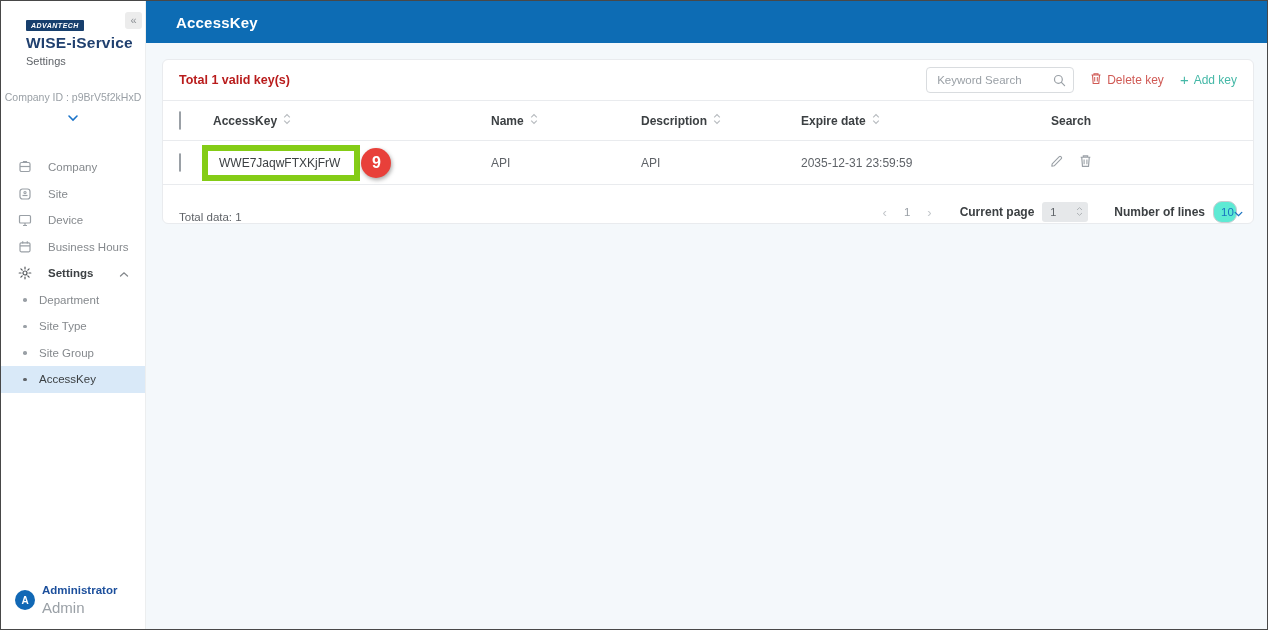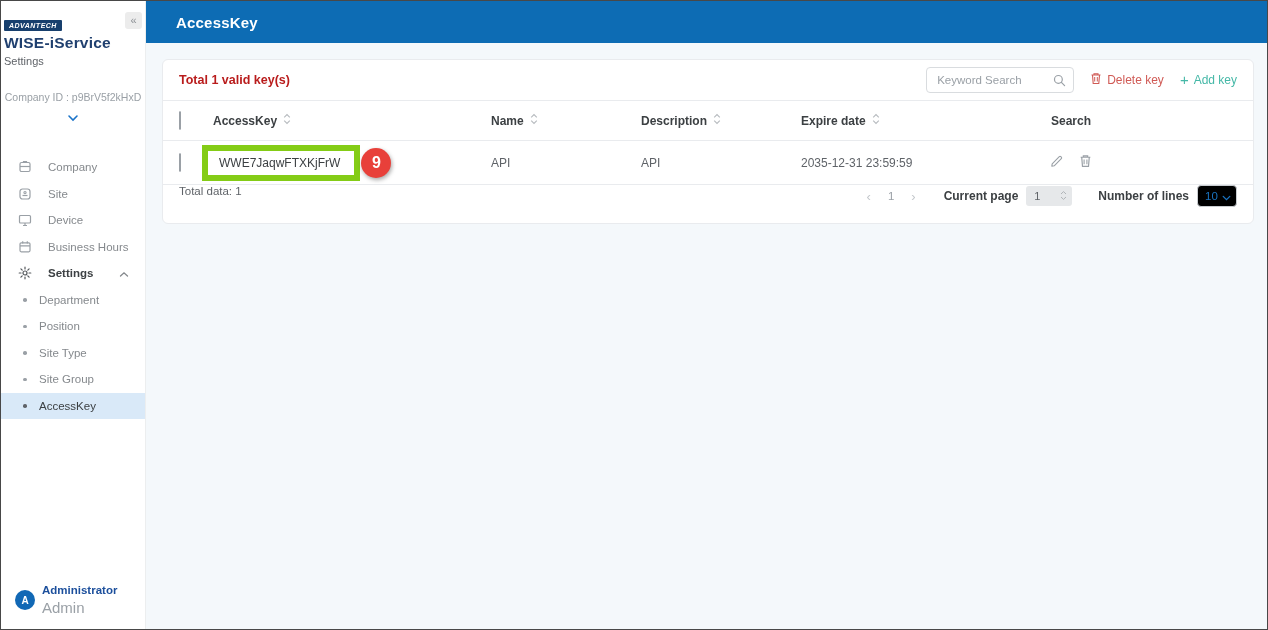--- a/index.html
+++ b/index.html
@@ -2,21 +2,21 @@
 <html><head>
 <meta charset="utf-8">
 <style>
   * { margin:0; padding:0; box-sizing:border-box; }
   html,body { width:1268px; height:630px; background:#fff; font-family:"Liberation Sans", sans-serif; }
   .screen { width:1268px; height:630px; border:1px solid #484848; display:flex; overflow:hidden; background:#fff; }
 
   
   .sidebar { width:145px; min-width:145px; height:100%; background:#fff; position:relative; display:flex; flex-direction:column; border-right:1px solid #eceeef; }
   .collapse-btn { position:absolute; top:11px; right:3px; width:17px; height:17px; background:#ececec; border:none; border-radius:3px; color:#8d9196; font-size:11px; line-height:15px; cursor:pointer; }
-  .logo-block { padding:13px 0 0 3px; }
+  .logo-block { padding:13px 0 0 25px; }
   .logo-badge { display:inline-block; background:#173f6d; color:#fff; font-size:7px; font-weight:bold; font-style:italic; letter-spacing:0.5px; padding:2px 5px; border-radius:1px; }
   .app-name { color:#20406f; font-size:15.5px; font-weight:bold; letter-spacing:0.2px; margin-top:2px; }
   .app-subtitle { color:#5f6368; font-size:11px; margin-top:3px; }
   .company-id { margin-top:24px; text-align:center; color:#9aa0a6; font-size:10.5px; }
   .company-chevron { display:flex; justify-content:center; margin-top:5px; }
   .menu { margin-top:28px; }
   .menu-item { display:flex; align-items:center; height:26.5px; padding-left:17px; gap:16px; cursor:pointer; }
   .menu-item .micon { width:14px; height:14px; display:flex; align-items:center; justify-content:center; }
   .menu-item .mlabel { font-size:11.5px; color:#85898d; }
   .menu-item.settings .mlabel { color:#3c4043; font-weight:bold; }
@@ -69,30 +69,30 @@
 
   
   .key-anno { position:relative; display:inline-flex; margin-left:-11px; }
   .key-box { border:6px solid #84cc16; padding:5px 14px 5px 11px; font-size:12px; color:#3c4043; background:#fff; }
   .anno-badge { position:absolute; right:-31px; top:50%; transform:translateY(-50%); width:30px; height:30px; border-radius:50%; background:#e8403a; color:#fff; font-size:16px; font-weight:bold; display:flex; align-items:center; justify-content:center; box-shadow:1px 2px 4px rgba(0,0,0,0.35); }
 
   .op-icons { display:flex; gap:15px; align-items:center; }
   .op-btn { background:none; border:none; cursor:pointer; padding:0; display:flex; }
 
   
-  .tfoot { height:38px; display:flex; align-items:flex-start; padding:0 16px; }
+  .tfoot { height:38px; display:flex; align-items:flex-end; padding:0 16px; }
   .total-text { font-size:11.5px; color:#5f6368; }
   .tfoot-right { margin-left:auto; display:flex; align-items:center; }
   .pager { display:flex; align-items:center; gap:17px; margin-right:28px; }
   .pg-arrow { background:none; border:none; color:#c3c7cb; font-size:13px; cursor:pointer; }
   .pg-num { color:#9aa0a6; font-size:11.5px; cursor:pointer; }
   .fld-label { font-size:12px; font-weight:bold; color:#3c4043; }
   .page-input { width:46px; height:20px; background:#e6e8ea; border-radius:3px; display:flex; align-items:center; padding:0 5px 0 8px; margin:0 26px 0 8px; cursor:text; }
   .page-input .pval { font-size:11px; color:#5f6368; flex:1; }
-  .lines-select { width:40px; height:22px; border:1px solid #c9cdd1; border-radius:4px; display:flex; align-items:center; padding:0 5px 0 7px; margin-left:8px; cursor:pointer; background:#000000; }
+  .lines-select { width:24px; height:22px; border:1px solid #c9cdd1; border-radius:9px; display:flex; align-items:center; padding:0 5px 0 7px; margin-left:8px; cursor:pointer; background:#5eead4; }
   .lines-select .lval { font-size:11.5px; color:#1a73c0; flex:1; }
 </style>
 </head>
 <body>
 
 <div class="screen">
 
   <aside class="sidebar">
     <button class="collapse-btn">«</button>
 
@@ -163,26 +163,20 @@
               <path d="M1.5 5 L5 1.8 L8.5 5" fill="none" stroke="#85898d" stroke-width="1.3" stroke-linecap="round"></path>
             </svg>
         </span>
       </div>
 
       <div class="sub-item">
         <span class="dotslot">
             <span class="dot"></span>
           </span>
         <span class="slabel">Department</span>
-      </div>
-      <div class="sub-item">
-        <span class="dotslot">
-            <span class="dot"></span>
-          </span>
-        <span class="slabel">Position</span>
       </div>
       <div class="sub-item">
         <span class="dotslot">
             <span class="dot"></span>
           </span>
         <span class="slabel">Site Type</span>
       </div>
       <div class="sub-item">
         <span class="dotslot">
             <span class="dot"></span>

